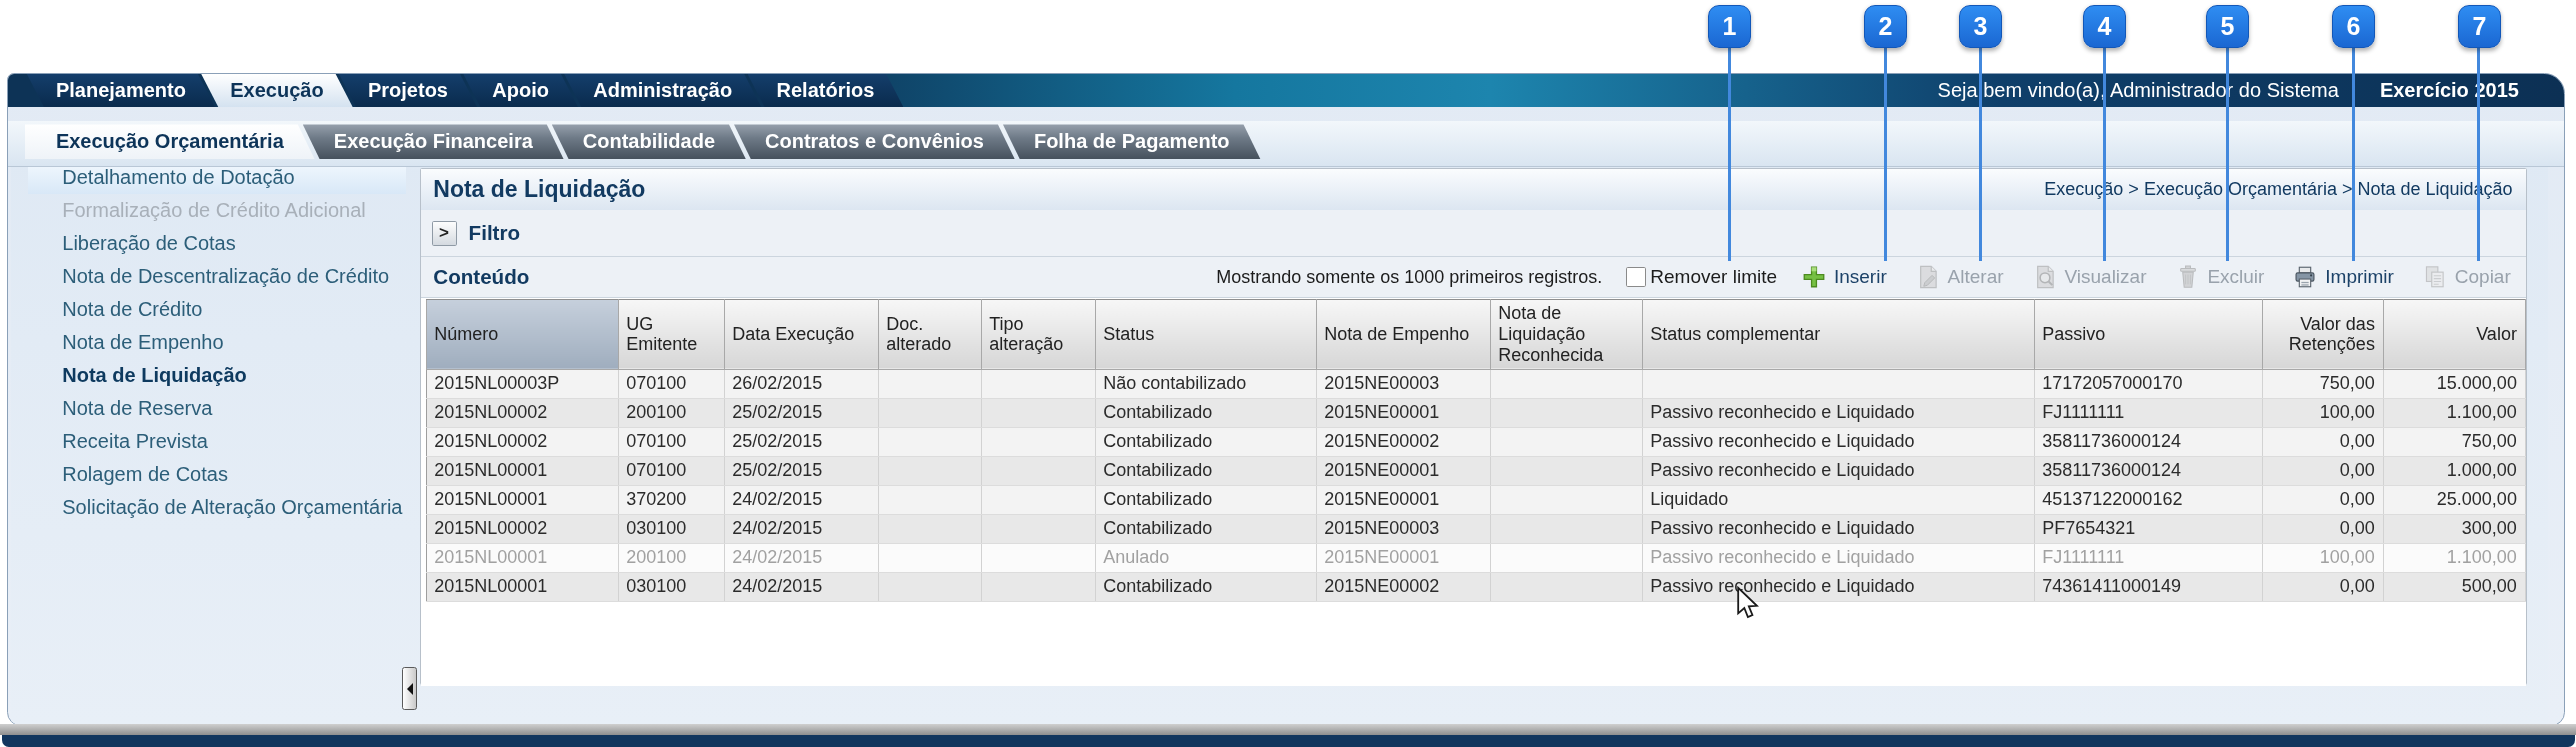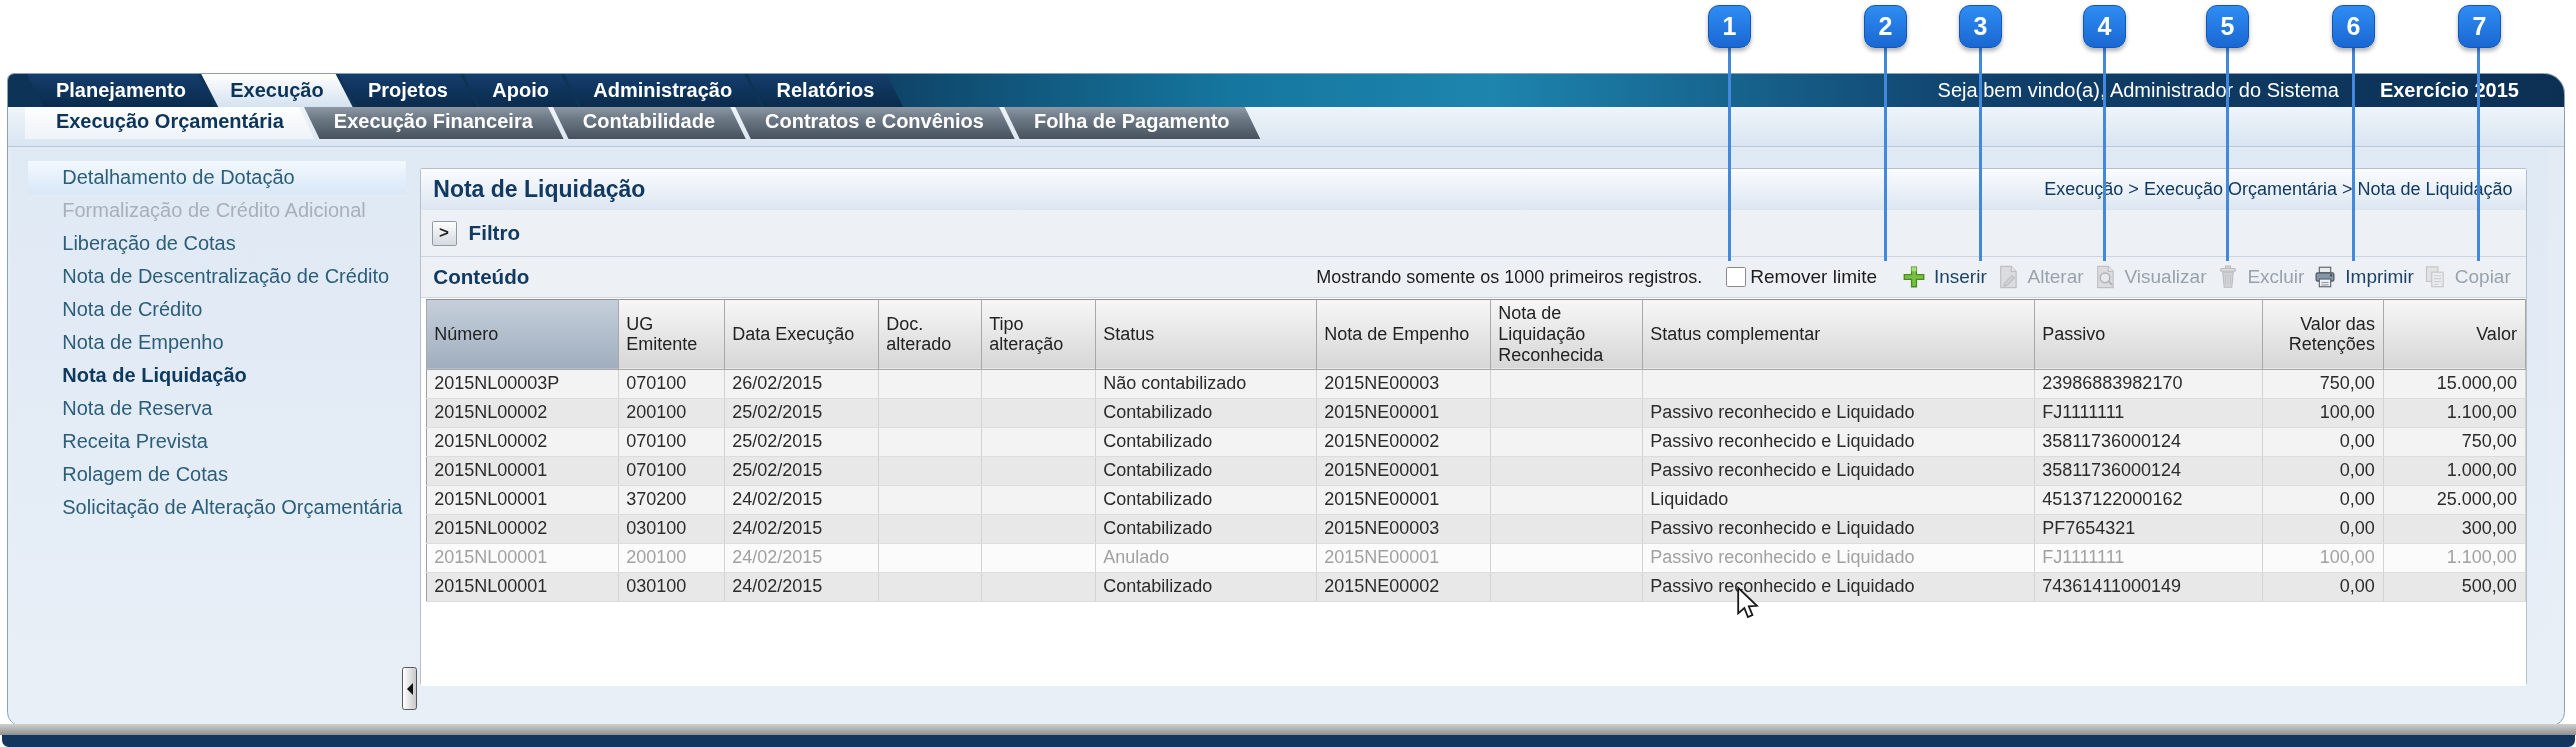--- a/index.html
+++ b/index.html
@@ -24,21 +24,21 @@
     background:linear-gradient(#143e6b,#0a2b4d);
     clip-path:polygon(0 0, calc(100% - 17px) 0, 100% 100%, 17px 100%);
     margin-right:-13.7px;cursor:default;white-space:nowrap;
   }
   .mtab:first-child{margin-left:19px;}
   .mtab.active{background:linear-gradient(#ffffff,#d4e2f0);color:#0d3459;}
   .welcome{position:absolute;right:45px;top:0;height:33px;display:flex;align-items:center;gap:41px;color:#fff;font-size:20px;z-index:5;}
   .welcome .exercise{font-weight:bold;}
   
   .subbar{
-    position:absolute;left:0;top:27px;right:0;height:42px;
+    position:absolute;left:0;top:47px;right:0;height:42px;
     background:linear-gradient(#f2f7fb,#d9e5f1);border-bottom:0.9px solid #b9c7d6;
     display:flex;align-items:flex-start;padding-top:3.4px;z-index:3;
   }
   .stab{
     color:#fff;font-weight:bold;font-size:20px;line-height:35px;padding:0 31px;
     background:linear-gradient(#97a1ad 0%,#6e7a87 40%,#46515d 100%);
     clip-path:polygon(0 0, calc(100% - 17px) 0, 100% 100%, 17px 100%);
     margin-right:-12px;white-space:nowrap;
   }
   .stab:first-child{margin-left:17px;clip-path:polygon(0 0, calc(100% - 17px) 0, 100% 100%, 0 100%);}
@@ -162,21 +162,21 @@
         <span class="filter-label">Filtro</span>
       </div>
       <div class="content-row">
         <span class="content-label">Conteúdo</span>
         <div class="toolbar">
           <span class="showing-text">Mostrando somente os 1000 primeiros registros.</span>
           <span class="cb-group">
             <span class="checkbox"></span>
             <span class="cb-label">Remover limite</span>
           </span>
-          <span style="display:flex;align-items:center;gap:8px;" id="toolbar-buttons">
+          <span style="display:flex;align-items:center;gap:28px;" id="toolbar-buttons">
               <span class="tb-btn">
                 <span>
                   <svg width="26" height="26" viewBox="0 0 32 32">
                     <path d="M13 4h6v9h9v6h-9v9h-6v-9H4v-6h9z" fill="#76c043" stroke="#4c8a1f" stroke-width="1.6"></path>
                     <path d="M13 4h6v5h-6z" fill="#a9dd7c" stroke="none"></path>
                   </svg>
                 </span>
                 <span class="lbl">Inserir</span>
               </span>
               <span class="tb-btn disabled">
@@ -273,21 +273,21 @@
               <tr class="odd">
                 <td>2015NL00003P</td>
                 <td>070100</td>
                 <td>26/02/2015</td>
                 <td></td>
                 <td></td>
                 <td>Não contabilizado</td>
                 <td>2015NE00003</td>
                 <td></td>
                 <td></td>
-                <td>23986883982170</td>
+                <td>17172057000170</td>
                 <td class="num">750,00</td>
                 <td class="num">15.000,00</td>
               </tr>
               <tr class="even">
                 <td>2015NL00002</td>
                 <td>200100</td>
                 <td>25/02/2015</td>
                 <td></td>
                 <td></td>
                 <td>Contabilizado</td>

